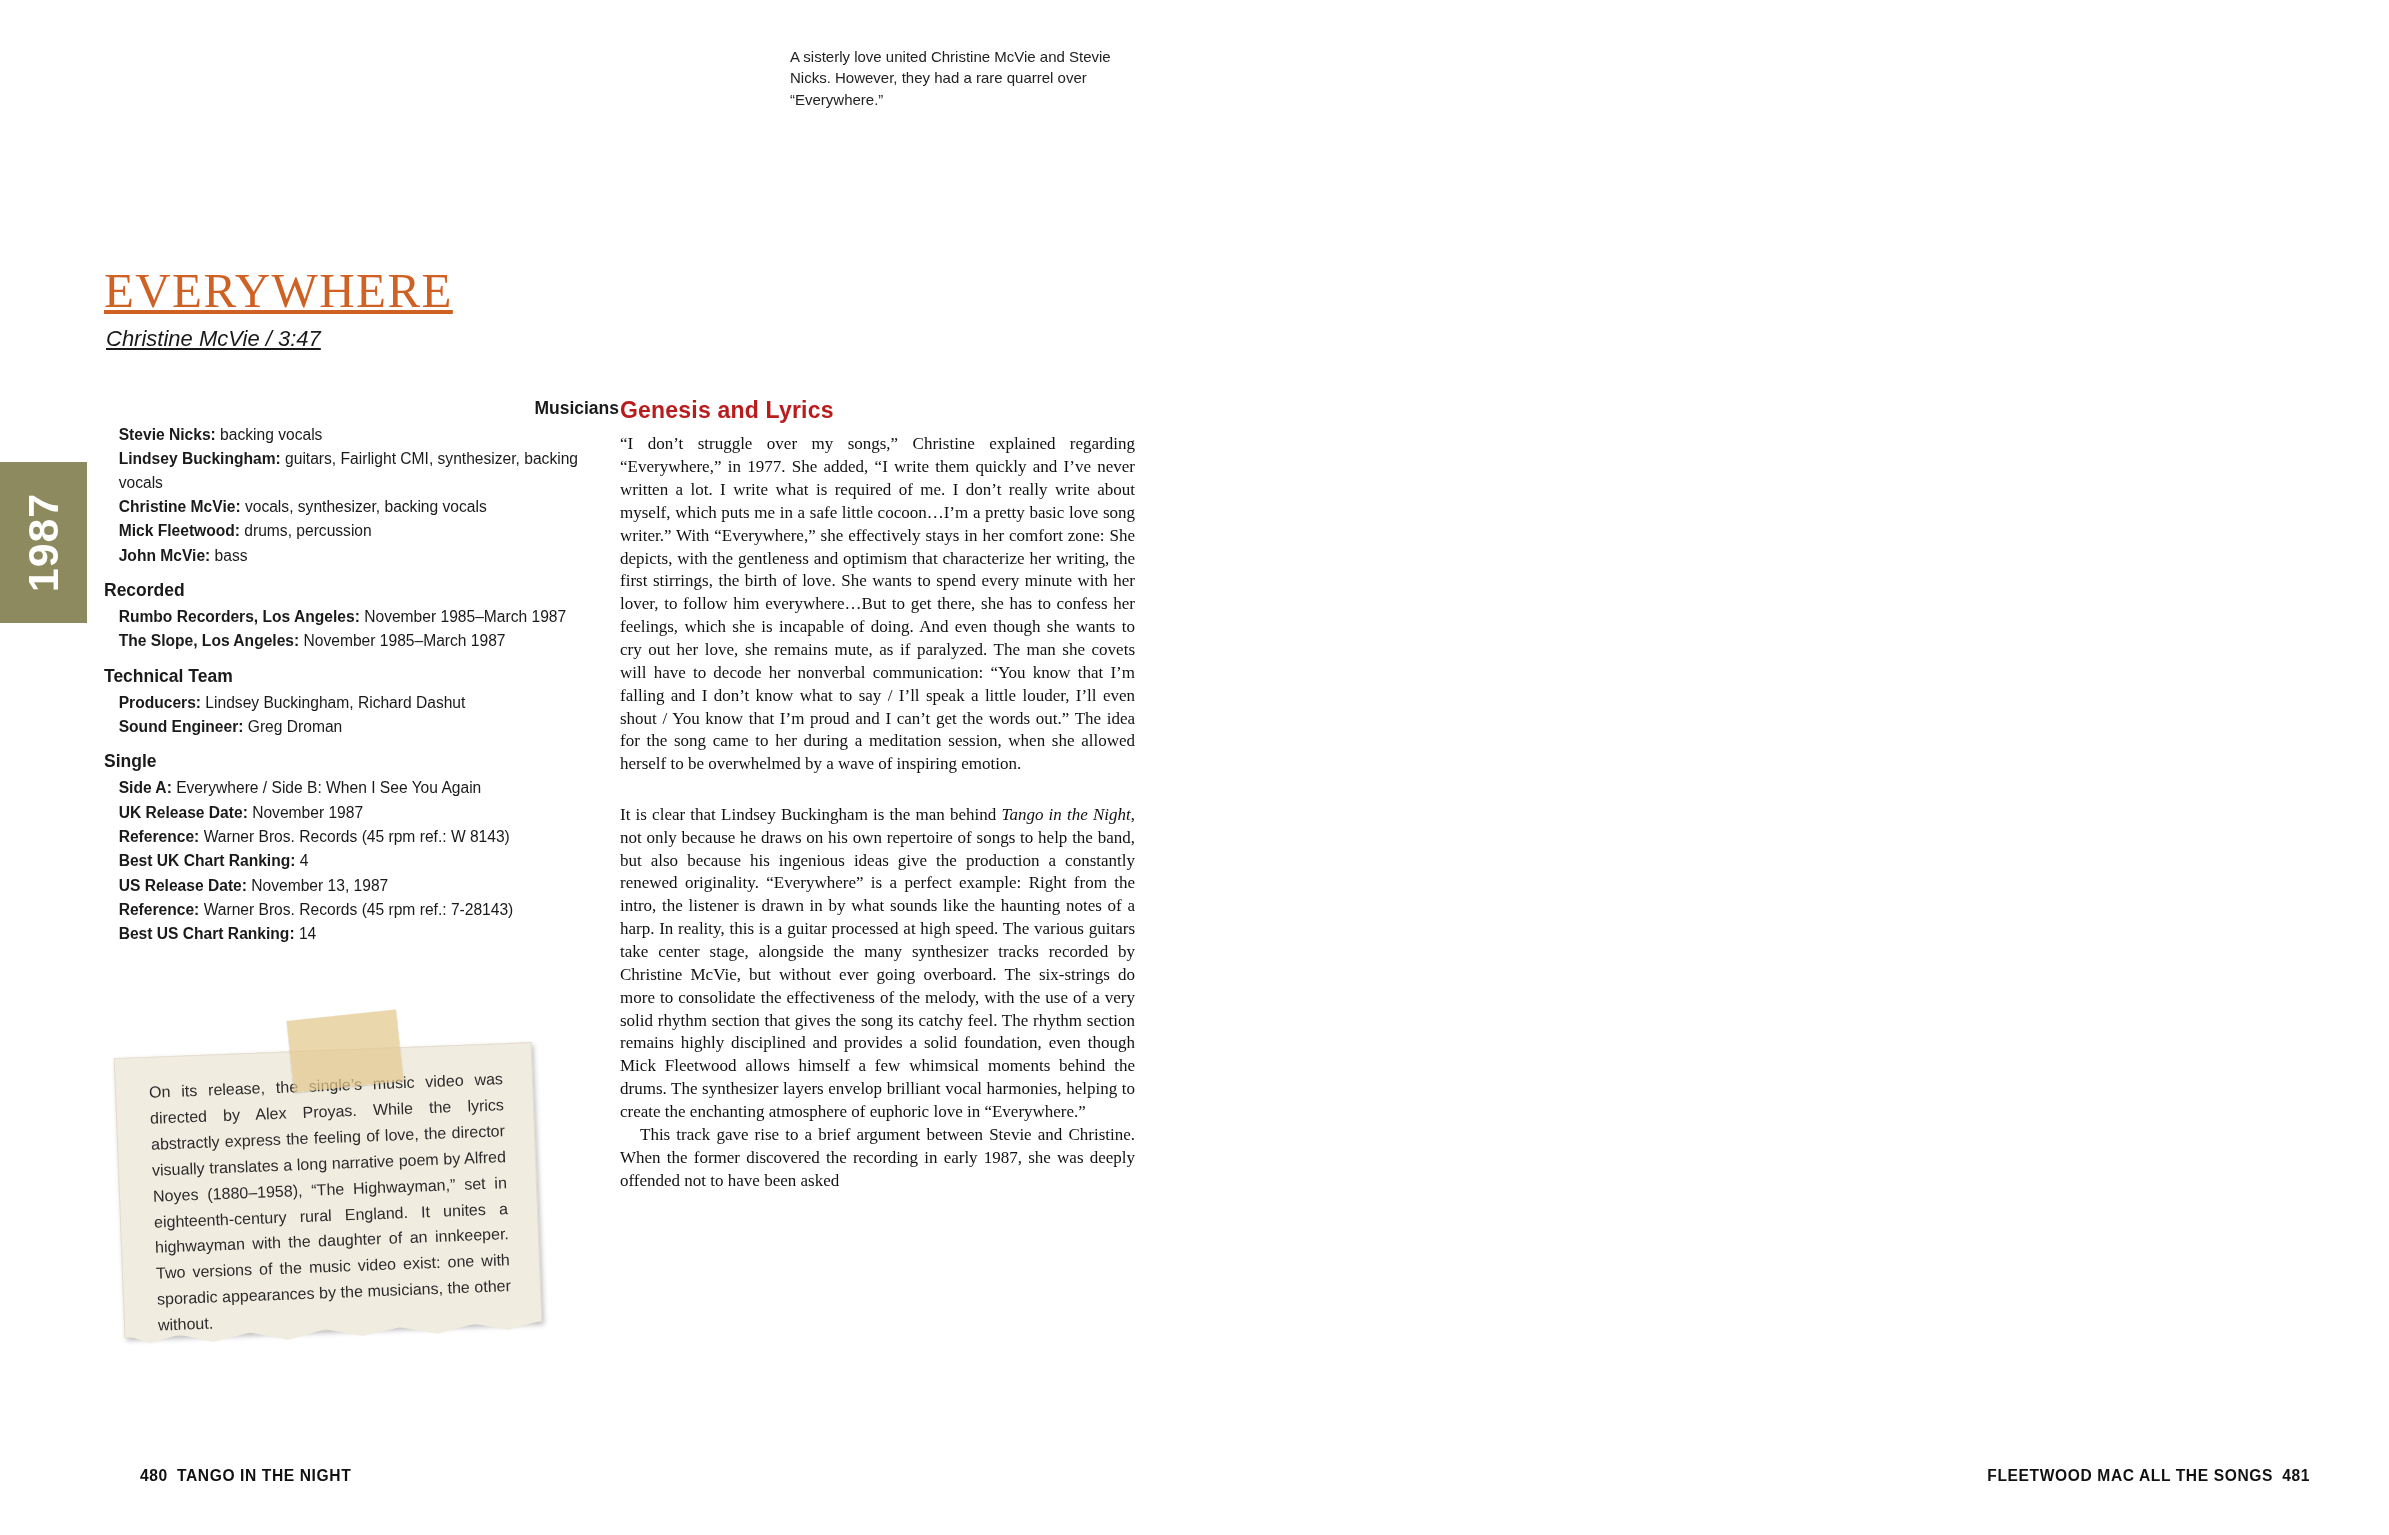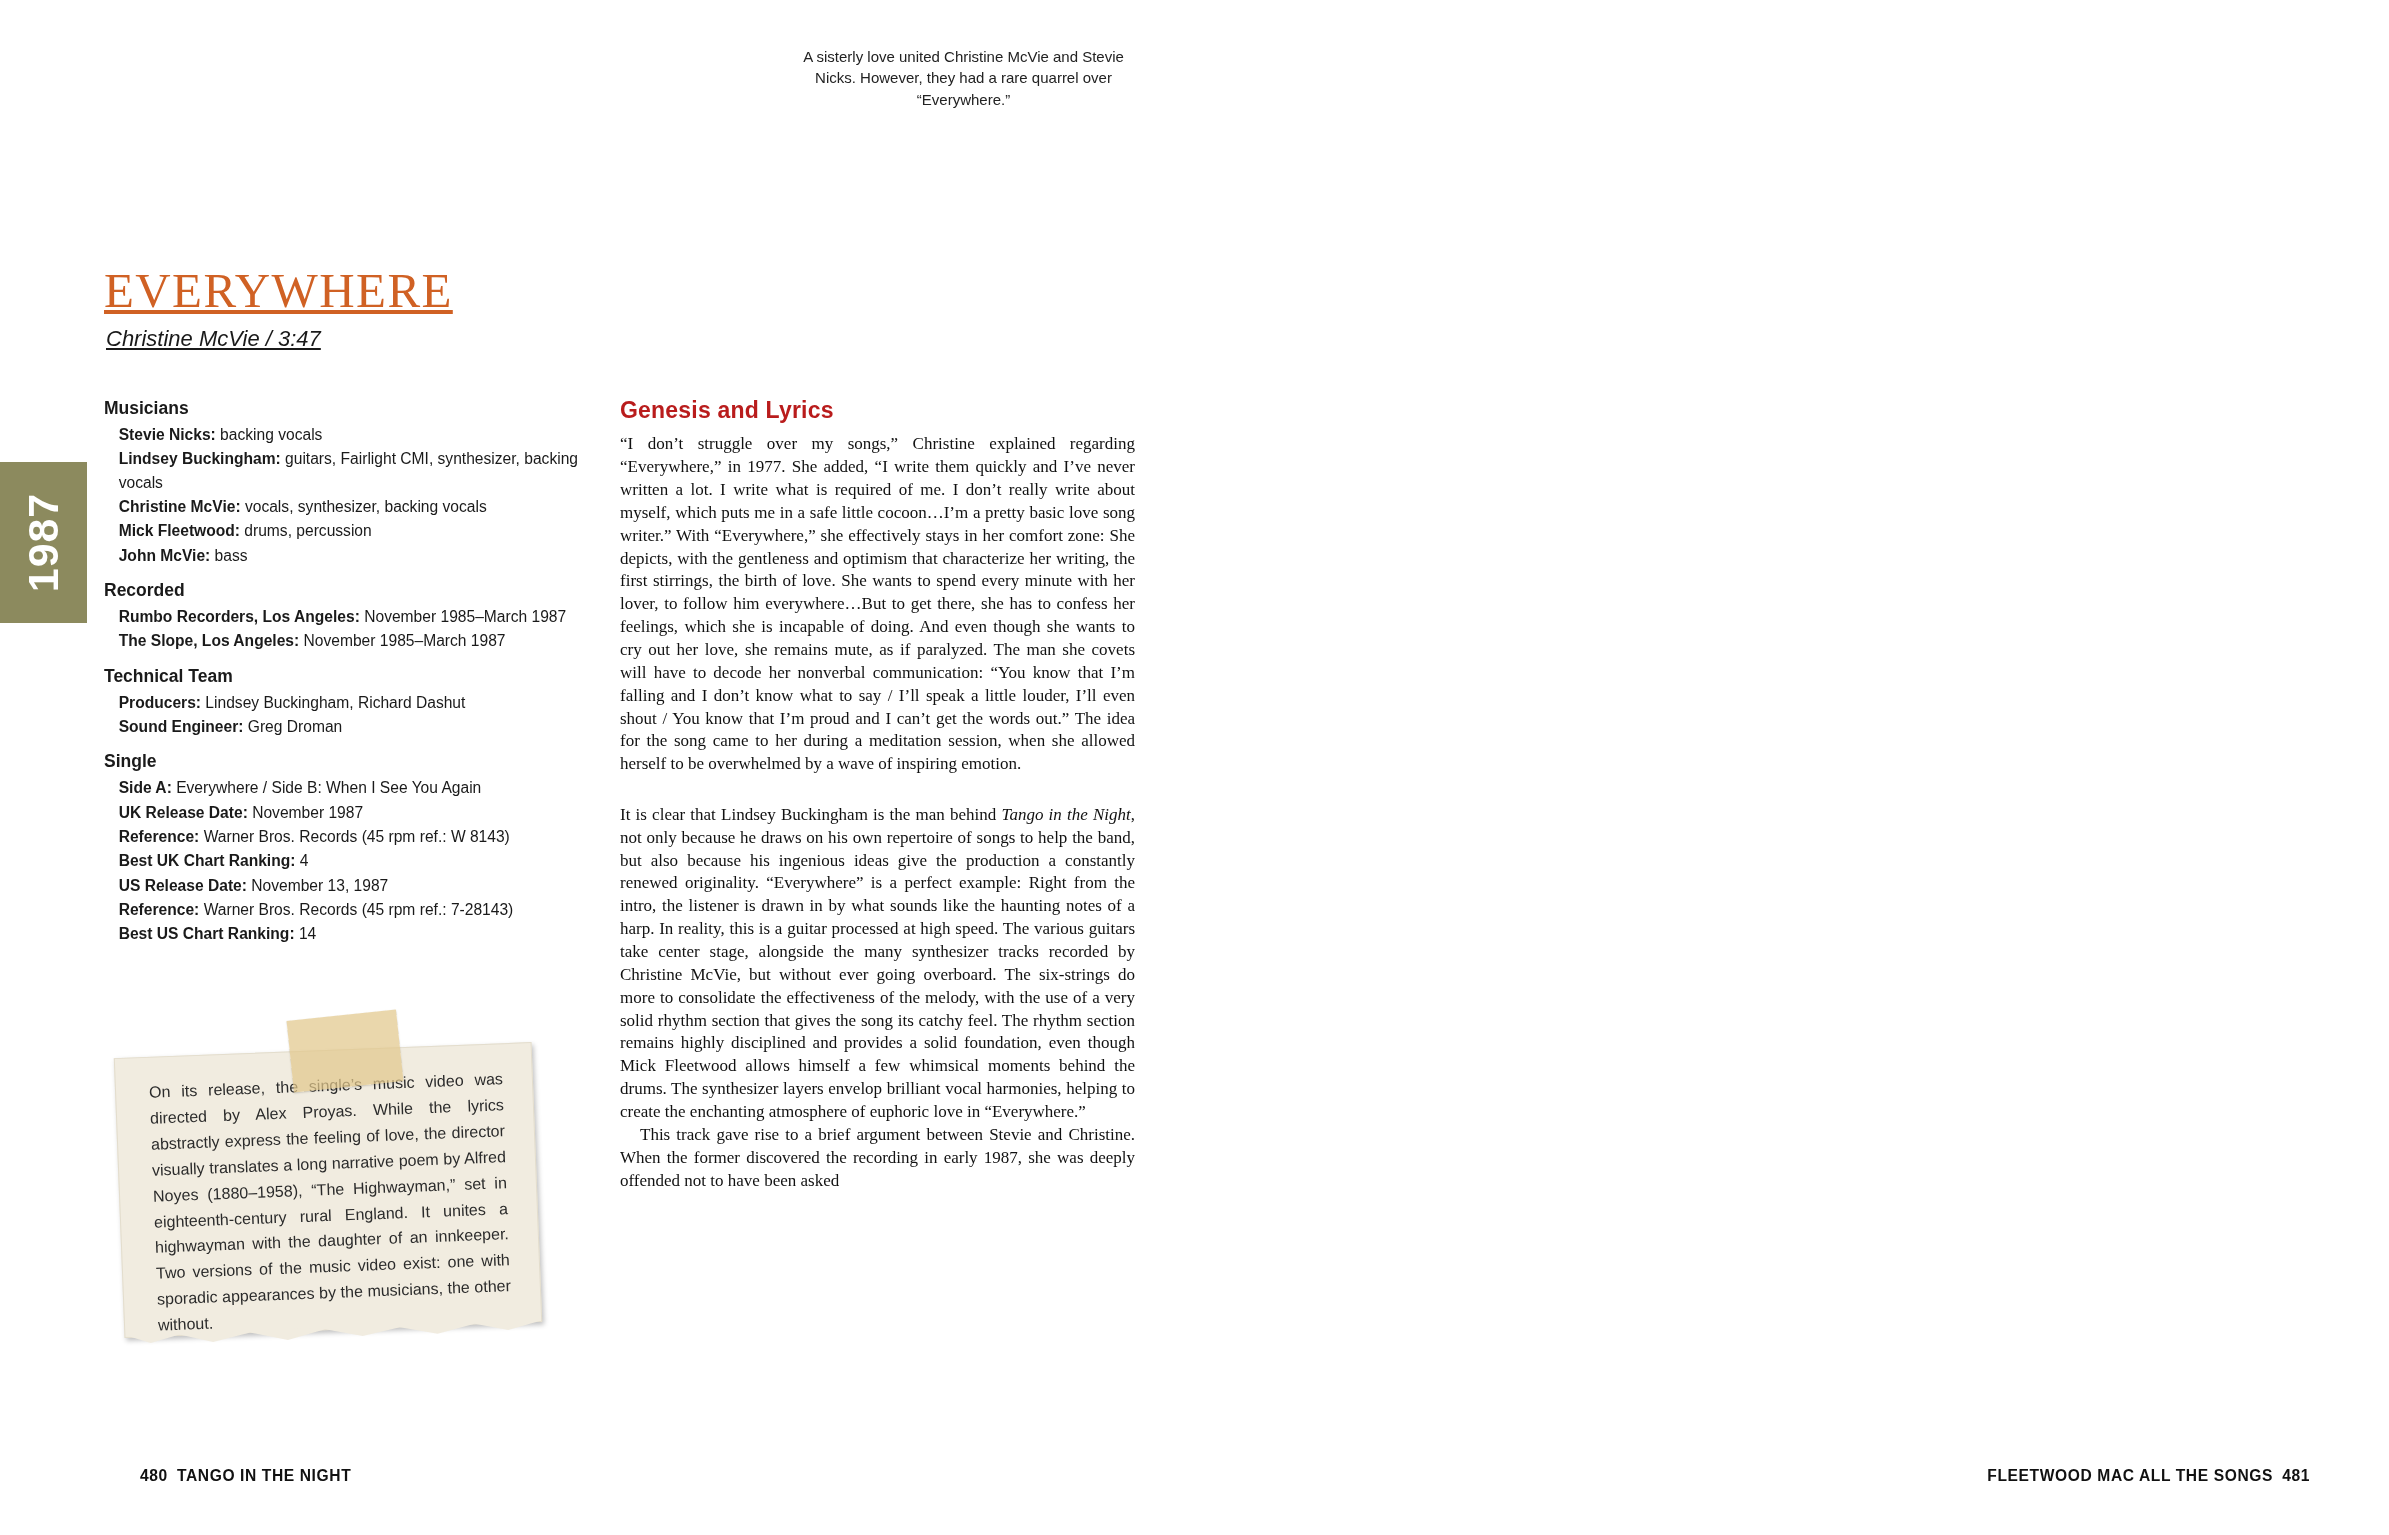--- a/index.html
+++ b/index.html
@@ -37,21 +37,21 @@
     font-size: 43px;
     letter-spacing: 0.9px;
     white-space: nowrap;
   }
 
   
   .top-caption {
     position: absolute;
     left: 790px; top: 46px;
     width: 347px;
-    text-align: center;
+    text-align: left;
     font-family: "Liberation Sans", sans-serif;
     font-size: 15px;
     line-height: 1.42;
     color: #222;
   }
 
   
   .song-title {
     position: absolute;
     left: 104px; top: 262px;
@@ -83,21 +83,21 @@
     color: #1a1a1a;
   }
   .credits h3 {
     font-size: 17.5px;
     margin: 0 0 1.8px 0;
     font-weight: bold;
   }
   .credits .group { margin-bottom: 10px; }
   .credits .row { padding-left: 14.7px; text-indent: 0; margin-bottom: 0.9px; }
   .credits .row b { font-weight: bold; }
-  .credits .group:first-child h3 { margin-top: 0; }
+  .credits .group:first-child h3 { margin-top: 0; text-align: right; }
 
   
   .note-wrap {
     position: absolute;
     left: 108px; top: 1006px;
     width: 441px; height: 358px;
   }
   .note-paper {
     position: absolute;
     left: 11px; top: 44px;

